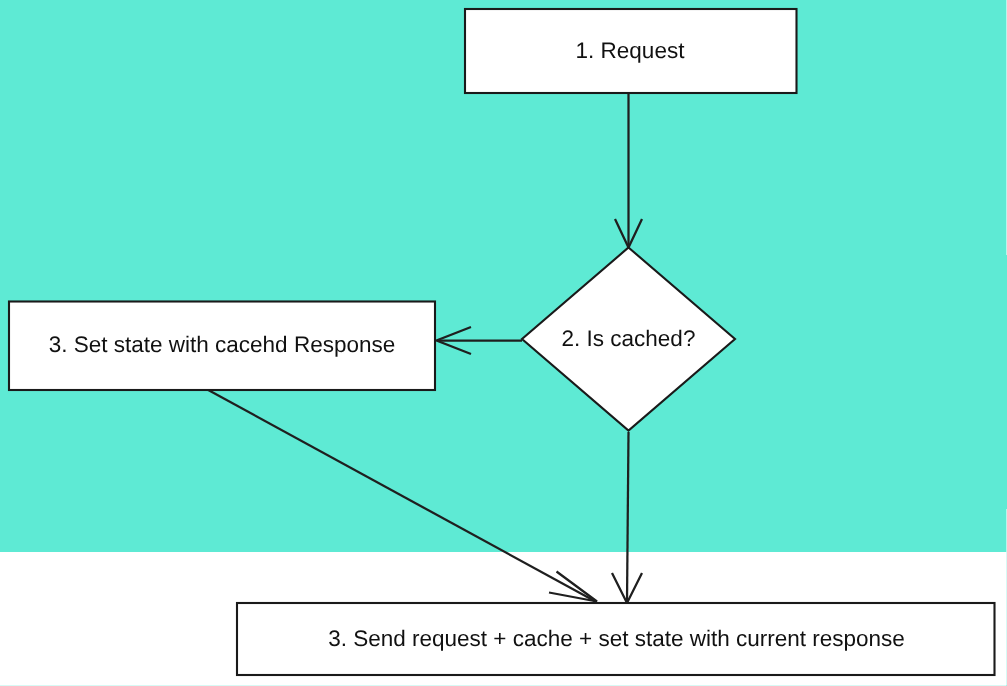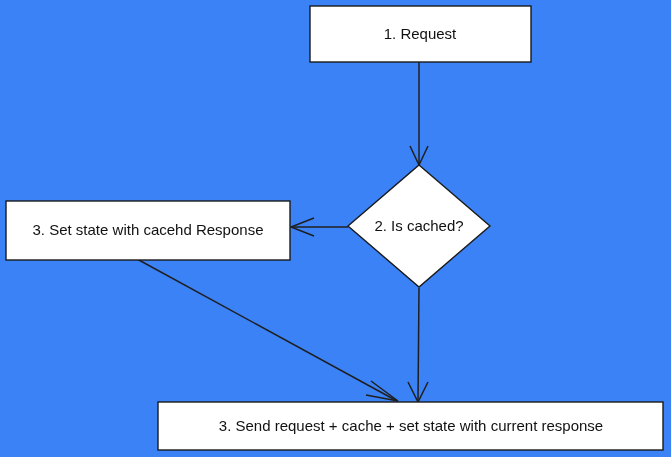--- a/index.html
+++ b/index.html
@@ -9,22 +9,22 @@
   }
   body {
     width: 671px;
     height: 457px;
     font-family: "Liberation Sans", sans-serif;
     overflow: hidden;
   }
   #flowchart-canvas {
     position: relative;
     width: 671px;
-    height: 457px;
-    background: #3b82f6;
+    height: 368px;
+    background: #5eead4;
   }
   svg.diagram {
     position: absolute;
     top: 0;
     left: 0;
     width: 671px;
     height: 457px;
   }
   .node-shape {
     fill: #ffffff;

